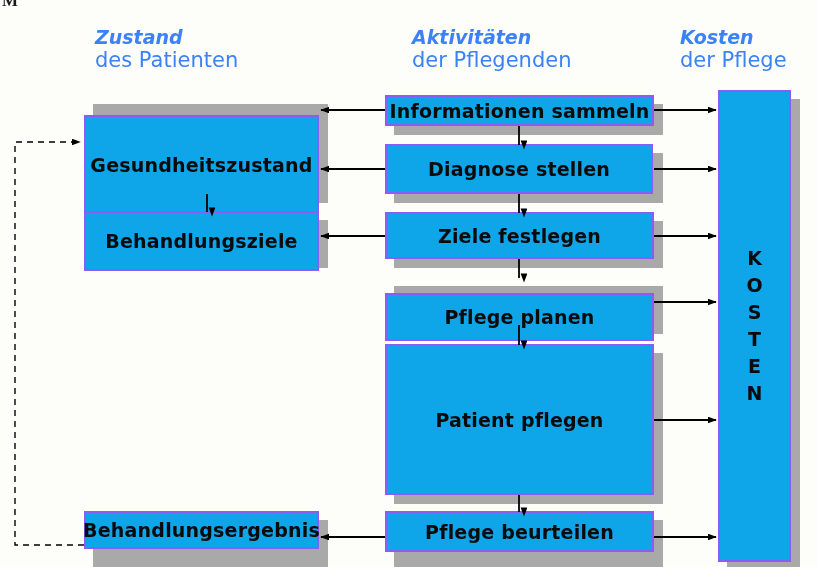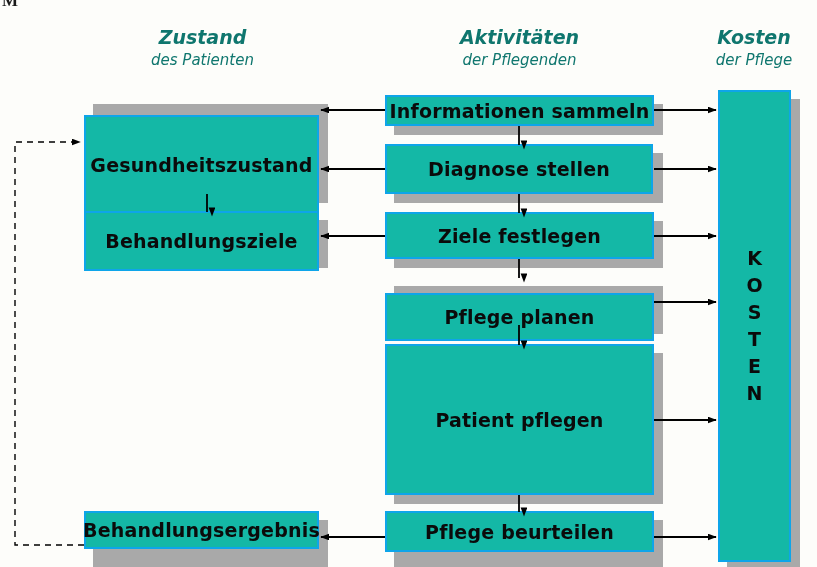--- a/index.html
+++ b/index.html
@@ -25,47 +25,46 @@
     font-family: "Liberation Serif", serif;
     font-size: 17px;
     font-weight: bold;
     color: #1a1a1a;
     letter-spacing: 0;
   }
 
   
   .col-head {
     position: absolute;
-    text-align: center;
-    color: #0f766e;
+    text-align: left;
+    color: #3b82f6;
     font-family: "DejaVu Sans", sans-serif;
   }
   .col-head .l1 {
     display: block;
     font-style: italic;
     font-weight: bold;
     font-size: 19px;
     line-height: 23px;
     white-space: nowrap;
   }
   .col-head .l2 {
     display: block;
-    font-style: italic;
     font-weight: normal;
-    font-size: 15px;
+    font-size: 21px;
     line-height: 22px;
     white-space: nowrap;
   }
 
   
   .node {
     position: absolute;
     box-sizing: border-box;
-    background: #14b8a6;
-    border: 2px solid #0ea5e9;
+    background: #0ea5e9;
+    border: 2px solid #8b5cf6;
     display: flex;
     align-items: center;
     justify-content: center;
     color: #0b0b0b;
     font-size: 19px;
     font-weight: bold;
     letter-spacing: 0.2px;
     white-space: nowrap;
     z-index: 3;
   }

